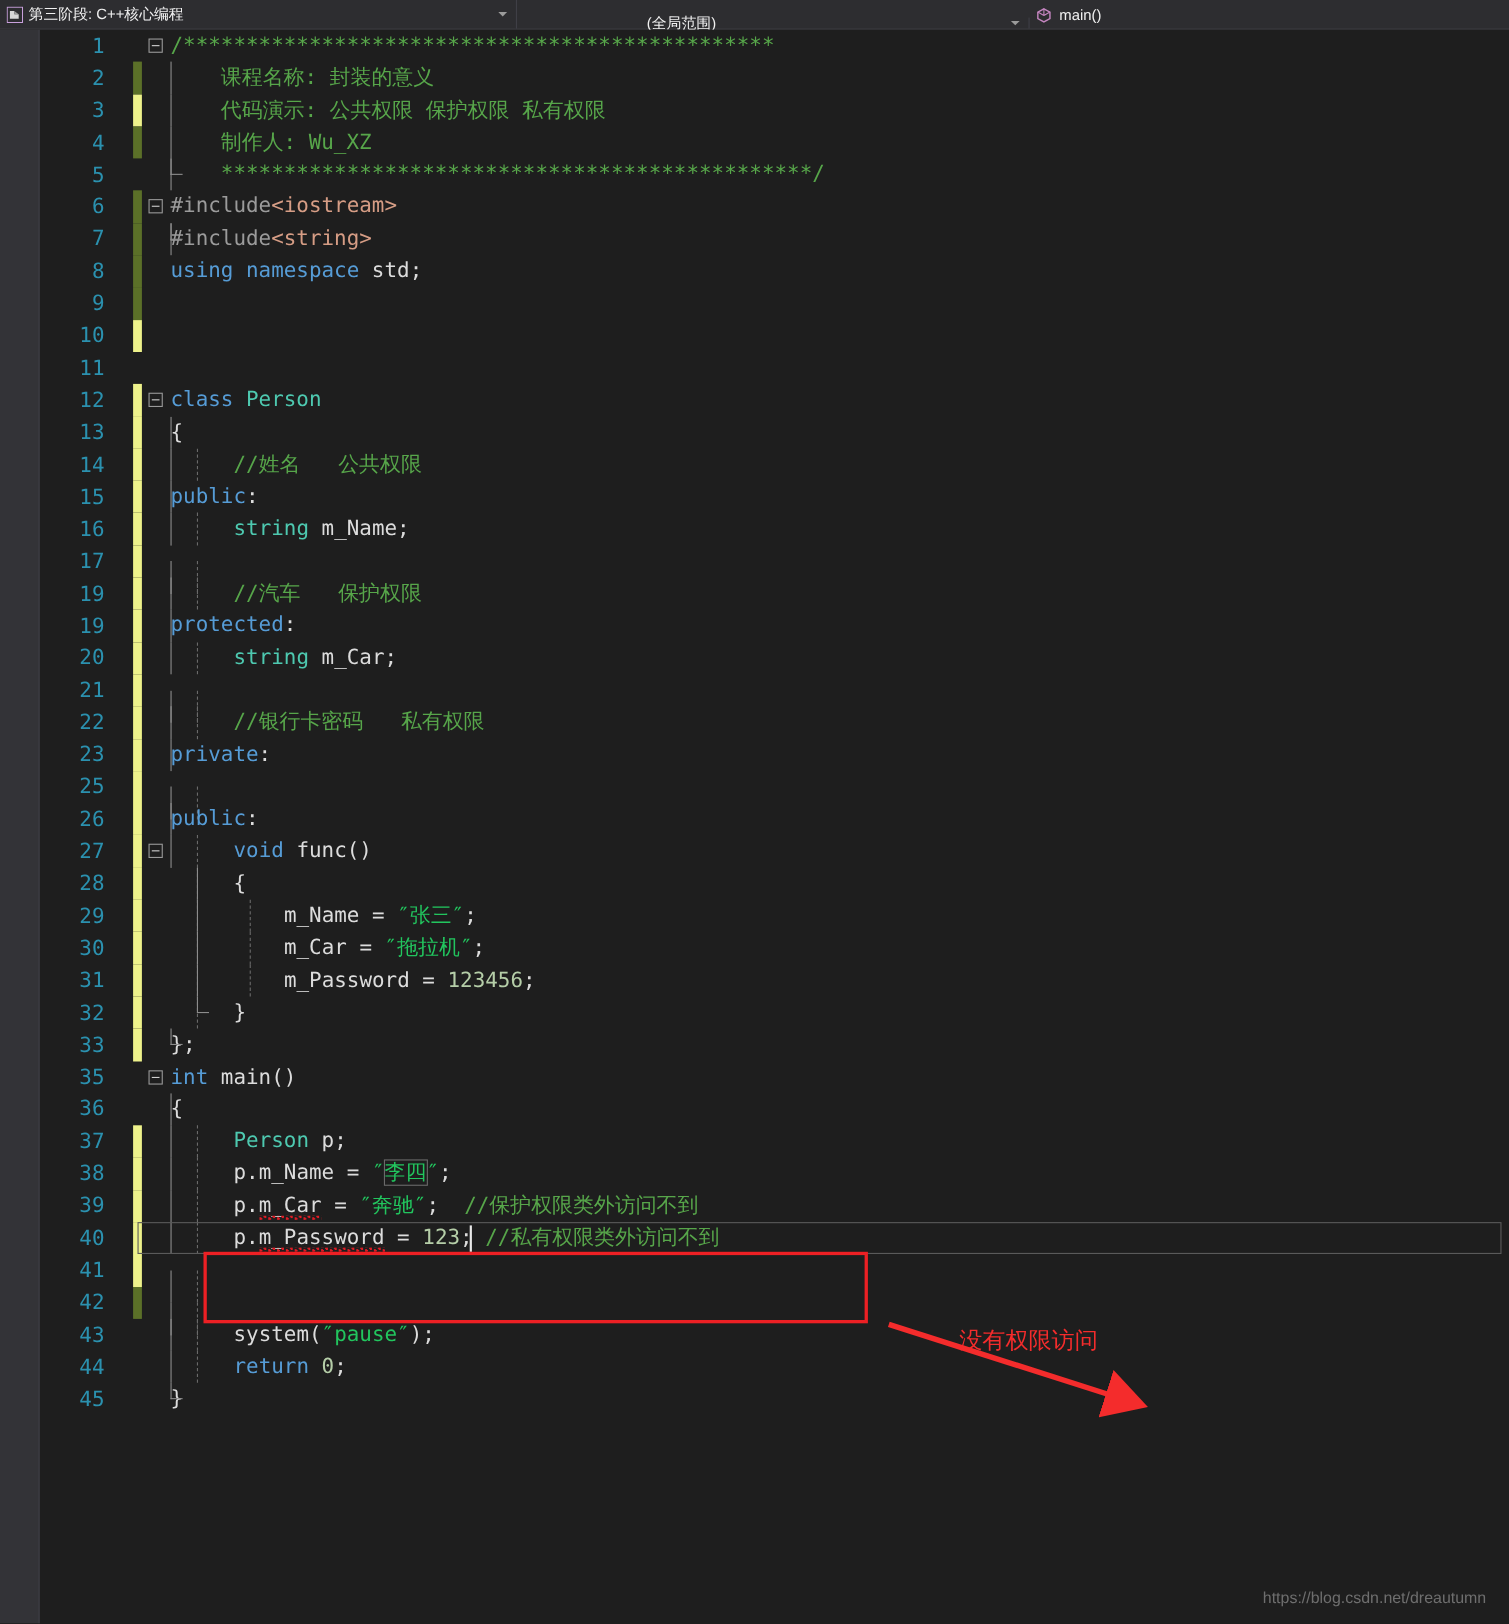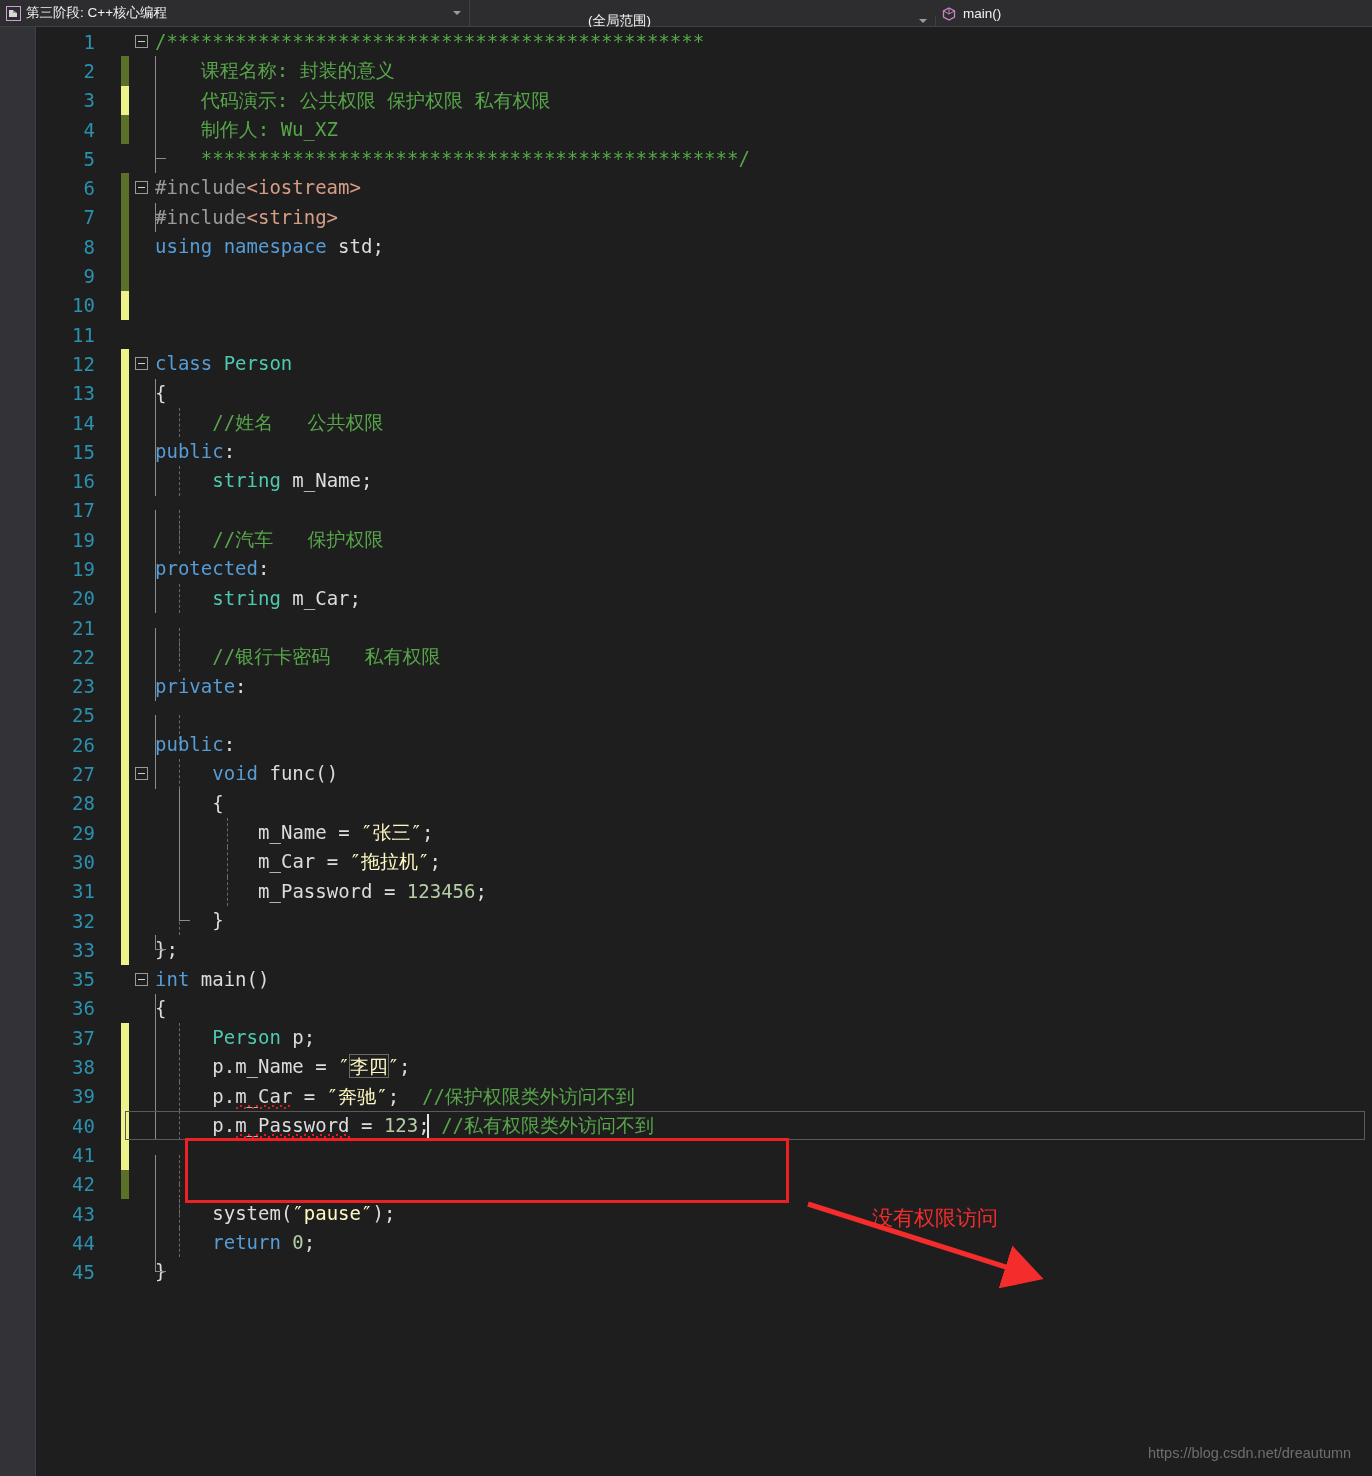--- a/index.html
+++ b/index.html
@@ -139,21 +139,21 @@
     color: #dcdcdc;
     flex: 1 1 auto;
     line-height: 29.3px;
     position: relative;
   }
 
   
   .kw   { color: #569cd6; }   
   .typ  { color: #4ec9b0; }   
   .cmt  { color: #57a64a; }   
-  .str  { color: #fef9c3; text-align: center; }   
+  .str  { color: #22c55e; text-align: center; }   
   .num  { color: #b5cea8; }   
   .pre  { color: #9b9b9b; }   
   .inc  { color: #d69d85; }   
   .pln  { color: #dcdcdc; }
   .punct{ color: #dcdcdc; }
 
   
   .guide {
     position: absolute;
     top: 0; width: 0;

